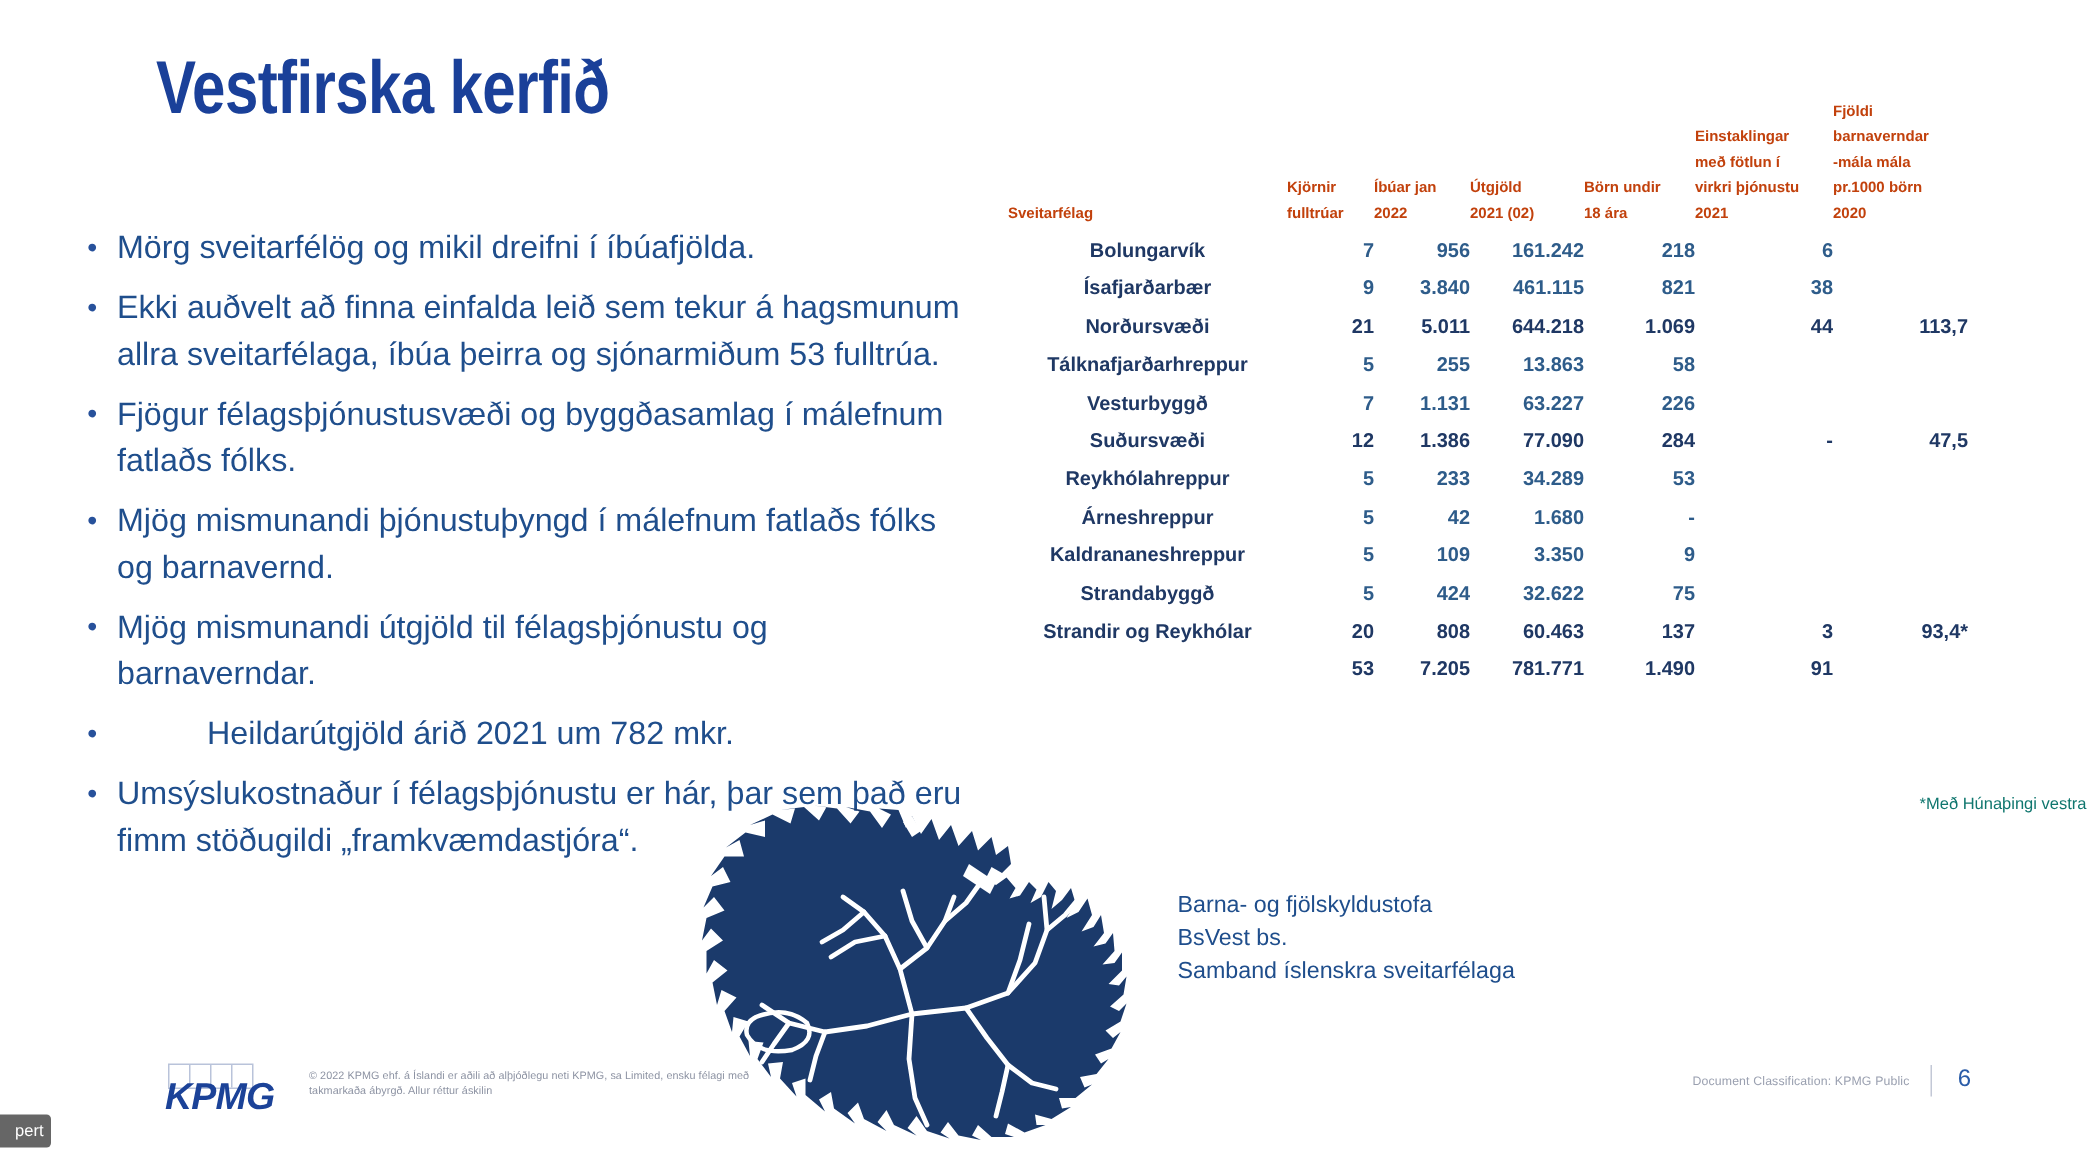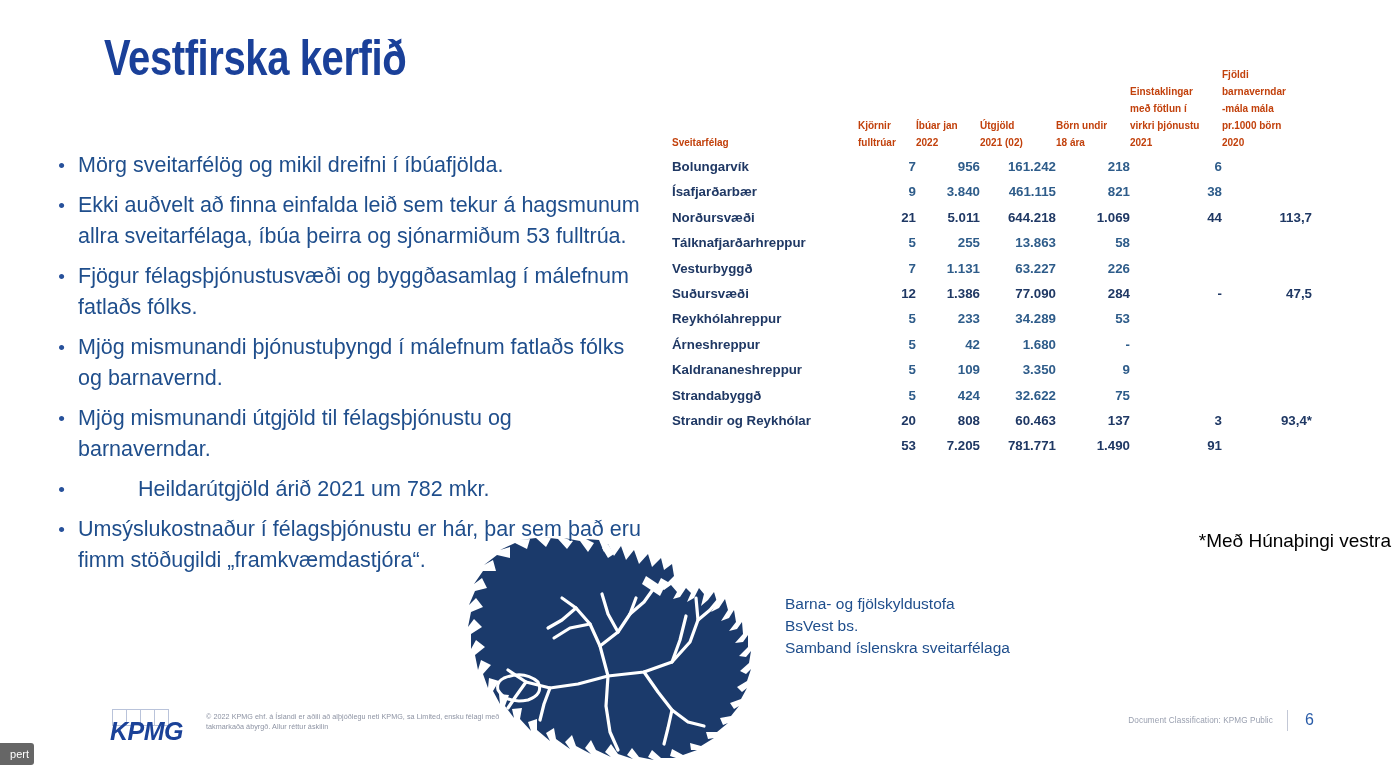--- a/index.html
+++ b/index.html
@@ -103,21 +103,21 @@
   th.col-a     { width: 58px;  }
   th.col-b     { width: 64px;  }
   th.col-c     { width: 76px;  }
   th.col-d     { width: 74px;  }
   th.col-e     { width: 92px;  }
   th.col-f     { width: 90px;  }
 
   td.name {
     color: #1f3864;
     font-weight: bold;
-    text-align: left;
+    text-align: center;
     white-space: nowrap;
   }
   td.num {
     color: #2e5c8a;
     font-weight: normal;
     text-align: right;
     padding-right: 12px;
     white-space: nowrap;
   }
   tr.subtotal td.num,
@@ -128,22 +128,22 @@
   tr.subtotal td.name {
     font-weight: bold;
     margin-left: 27px;
   }
 
   
   .footnote {
     position: absolute;
     right: 8px;
     top: 530px;
-    color: #000000;
-    font-size: 19px;
+    color: #0f766e;
+    font-size: 11px;
     white-space: nowrap;
   }
 
   
   .sources {
     position: absolute;
     left: 785px;
     top: 593px;
     color: #1f4e8c;
     font-size: 15.5px;

